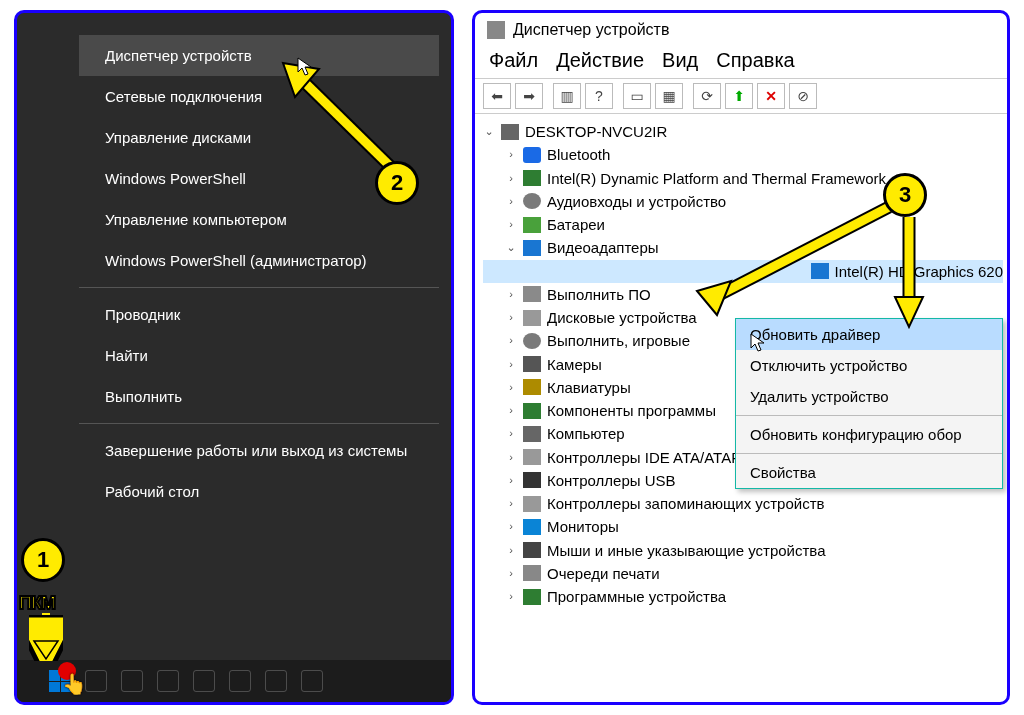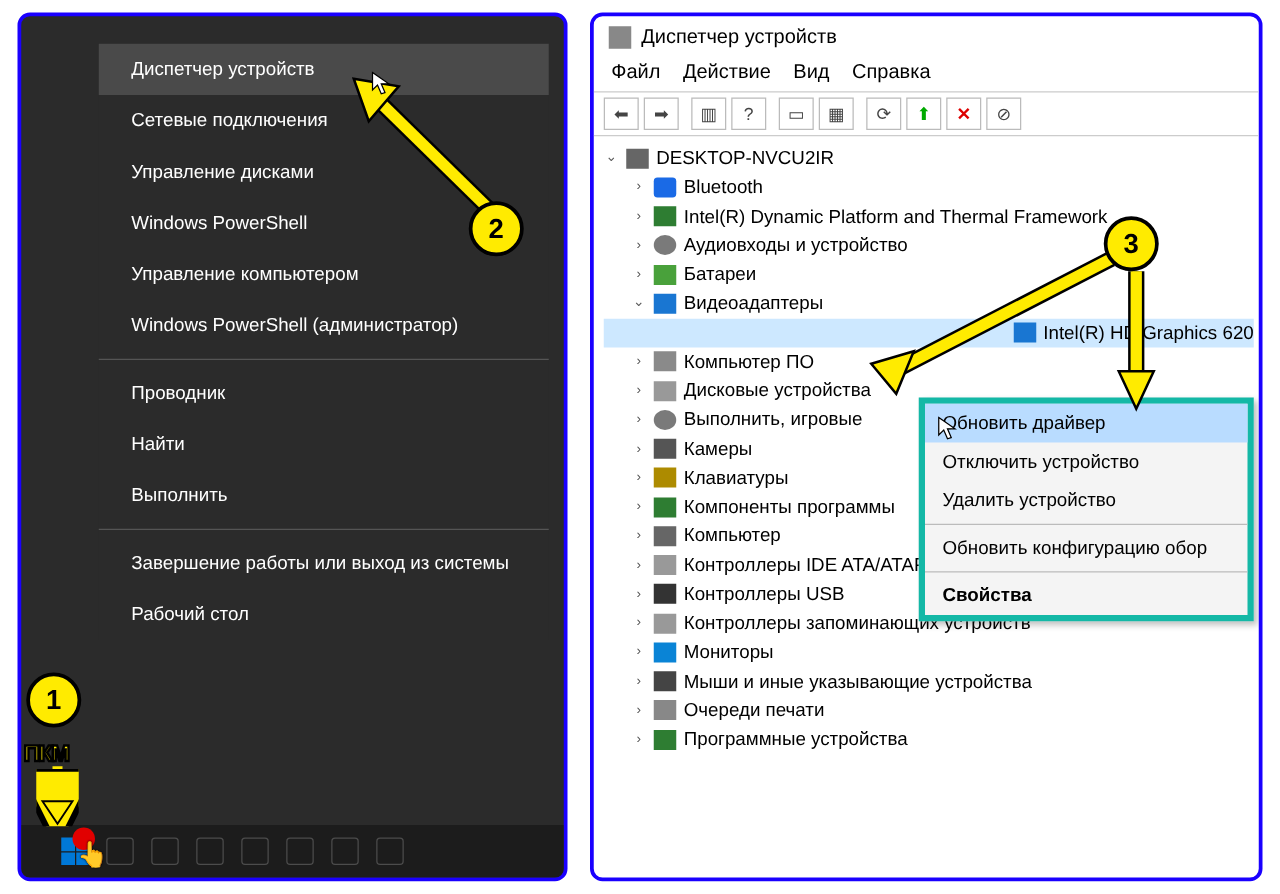--- a/index.html
+++ b/index.html
@@ -99,21 +99,21 @@
   
   .dm-header {
     display:flex; align-items:center; gap:8px;
     padding: 8px 12px 4px 12px;
     font-size: 16px;
   }
   .dm-header .ico { width:18px; height:18px; background:#888; display:inline-block; }
   .dm-menu {
     display:flex; gap:18px;
     padding: 6px 14px;
-    font-size: 16px;
+    font-size: 20px;
     border-bottom: 1px solid #ccc;
   }
   .dm-toolbar {
     display:flex; gap:4px; align-items:center;
     padding: 4px 8px; border-bottom:1px solid #ccc;
   }
   .tbtn {
     width:28px; height:26px;
     border:1px solid #bbb;
     display:flex; align-items:center; justify-content:center;
@@ -148,29 +148,29 @@
   .ic.ms   { background:#444; }
   .ic.pr   { background:#888; }
   .ic.fw   { background:#8a8a8a; }
 
   
   .ctx {
     position:absolute;
     left: 260px; top: 305px;
     width: 268px;
     background:#f4f4f4;
-    border:5px solid #14b8a6;
+    border:1px solid #14b8a6;
     box-shadow: 3px 3px 5px rgba(0,0,0,.25);
     font-size:15px;
     z-index:30;
   }
   .ctx .ci { padding:7px 14px; cursor:default; }
   .ctx .ci.hl { background:#b9dcff; }
   .ctx .csep { border-top:1px solid #bbb; margin:3px 0; }
-  .ctx .ci.bold { font-weight:700; }
+  .ctx .ci.bold { font-weight:400; }
 
 </style>
 </head>
 <body>
 
 <div class="panel panel-left">
 
   <div class="winx" id="winx">
       <div class="mi sel">Диспетчер устройств</div>
       <div class="mi">Сетевые подключения</div>
@@ -286,21 +286,21 @@
         <span>Видеоадаптеры</span>
       </div>
       <div class="node lvl2 sel">
         <span class="tw"></span>
         <span class="ic disp"></span>
         <span>Intel(R) HD Graphics 620</span>
       </div>
       <div class="node lvl1">
         <span class="tw">›</span>
         <span class="ic fw"></span>
-        <span>Компьютер ПО</span>
+        <span>Выполнить ПО</span>
       </div>
       <div class="node lvl1">
         <span class="tw">›</span>
         <span class="ic hdd"></span>
         <span>Дисковые устройства</span>
       </div>
       <div class="node lvl1">
         <span class="tw">›</span>
         <span class="ic snd"></span>
         <span>Выполнить, игровые</span>

